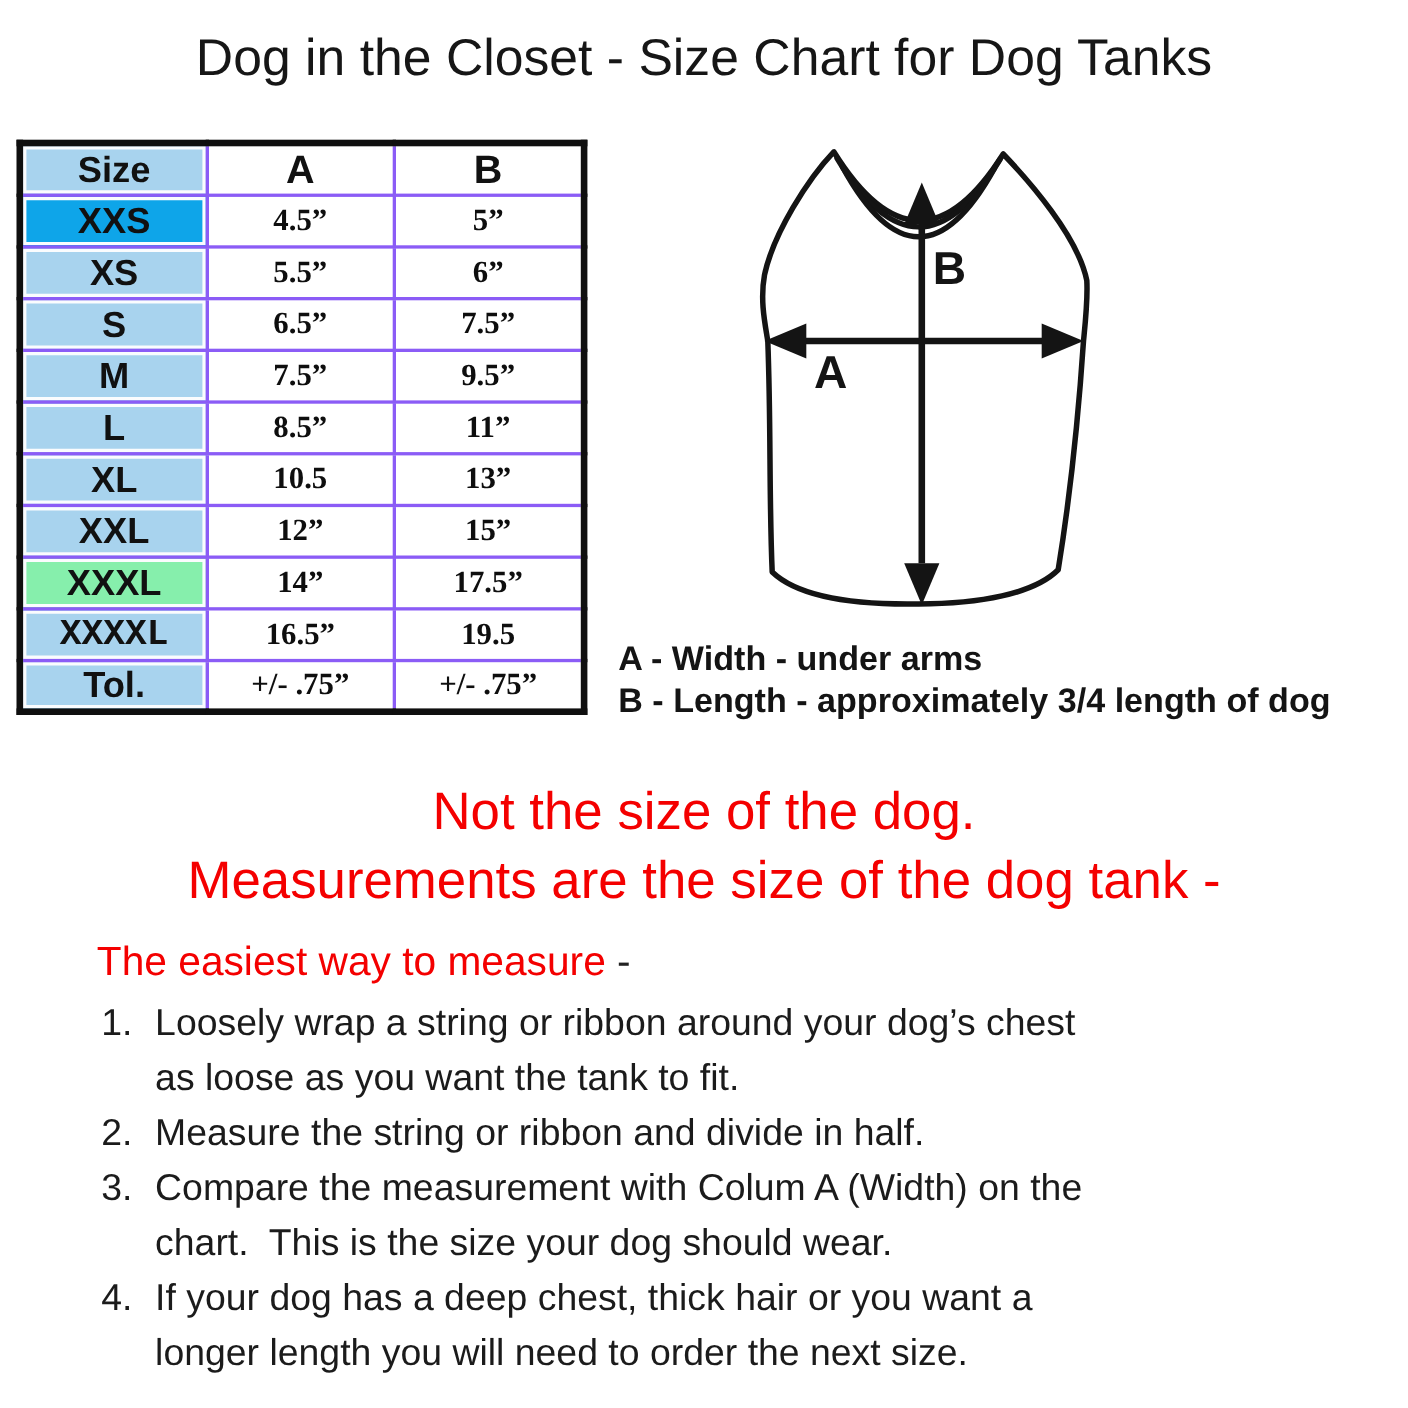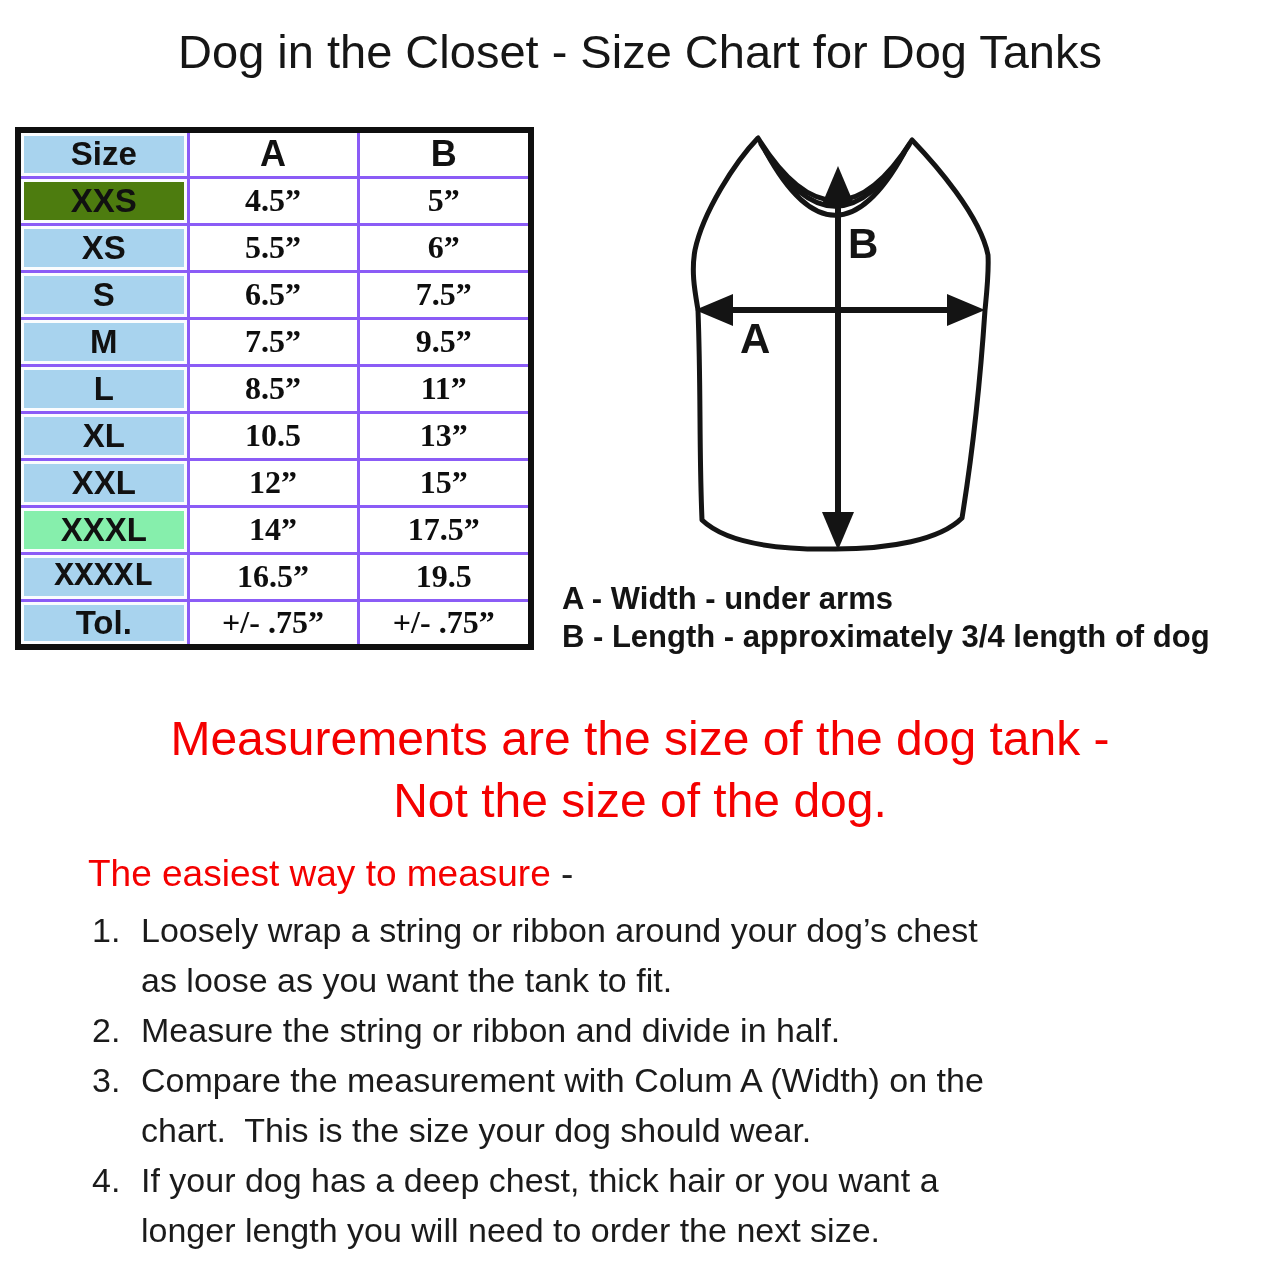--- a/index.html
+++ b/index.html
@@ -60,21 +60,21 @@
   }
   .size-table th.hdr {
     font-family: "Liberation Sans", sans-serif;
     font-weight: 700;
     font-size: 36px;
     color: #111;
   }
   .size-table .val {
     font-family: "Liberation Serif", serif;
     font-weight: 700;
-    font-size: 32px;
+    font-size: 28px;
     color: #0e0e0e;
   }
 
   
   .tank-svg {
     position: absolute;
     left: 635px;
     top: 100px;
     width: 420px;
     height: 470px;
@@ -146,21 +146,21 @@
         <col class="c2">
         <col class="c3">
       </colgroup>
     <tbody>
       <tr>
         <th class="blue sz" style="background-color: rgb(168, 211, 238);">Size</th>
         <th class="hdr">A</th>
         <th class="hdr">B</th>
       </tr>
       <tr>
-        <td class="blue sz" style="background-color: #4d7c0f; margin-top: 36px;">XXS</td>
+        <td class="blue sz" style="background-color: #0ea5e9; margin-top: 36px;">XXS</td>
         <td class="val">4.5”</td>
         <td class="val">5”</td>
       </tr>
       <tr>
         <td class="blue sz" style="background-color: rgb(168, 211, 238); margin-top: 12px;">XS</td>
         <td class="val">5.5”</td>
         <td class="val">6”</td>
       </tr>
       <tr>
         <td class="blue sz" style="background-color: rgb(168, 211, 238);">S</td>
@@ -232,22 +232,22 @@
     <text x="213" y="158">B</text>
     <text x="105" y="253">A</text>
   </svg>
 
   <div class="legend">
     <div>A - Width - under arms</div>
     <div>B - Length - approximately 3/4 length of dog</div>
   </div>
 
   <div class="notice" id="notice" style="color: rgb(244, 0, 0);">
+    <div>Not the size of the dog.</div>
     <div>Measurements are the size of the dog tank -</div>
-    <div>Not the size of the dog.</div>
   </div>
 
   <div class="how-heading">
     <span class="red" id="how-red" style="color: rgb(244, 0, 0);">The easiest way to measure</span><span class="dark"> -</span>
   </div>
 
   <div class="items">
     <div class="item">
       <span class="num">1.</span>
       <span class="txt">Loosely wrap a string or ribbon around your dog’s chest

